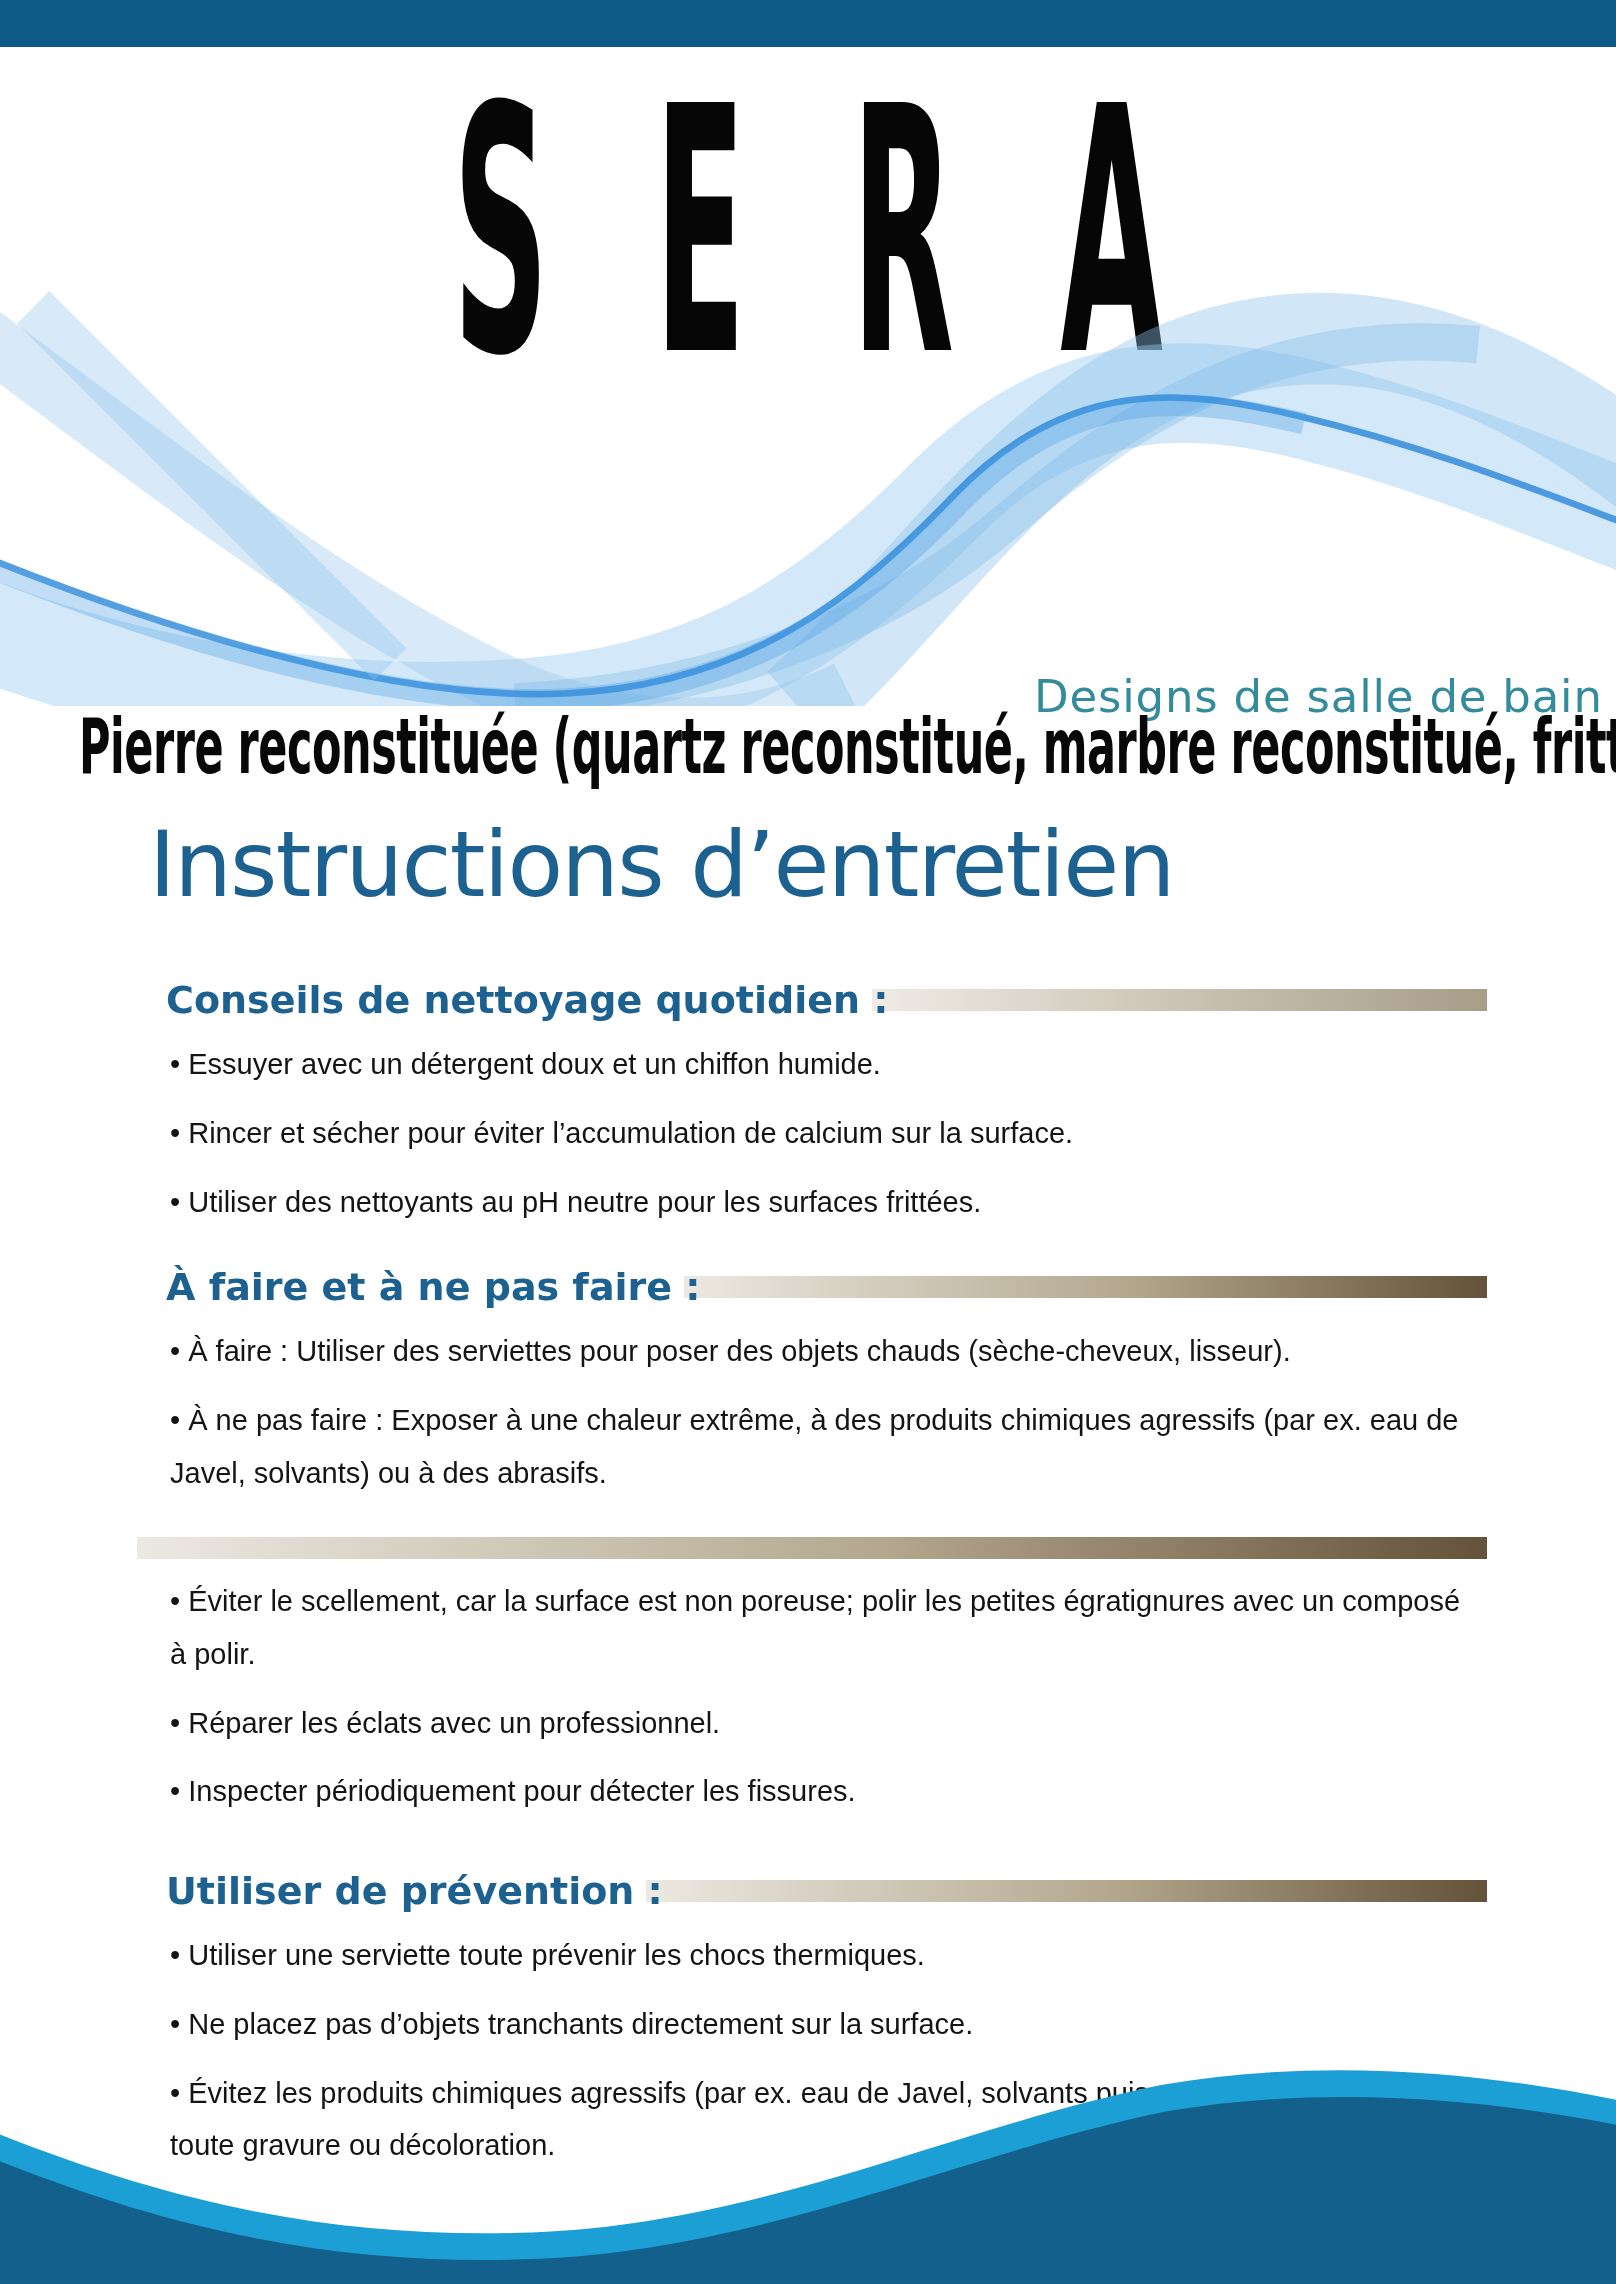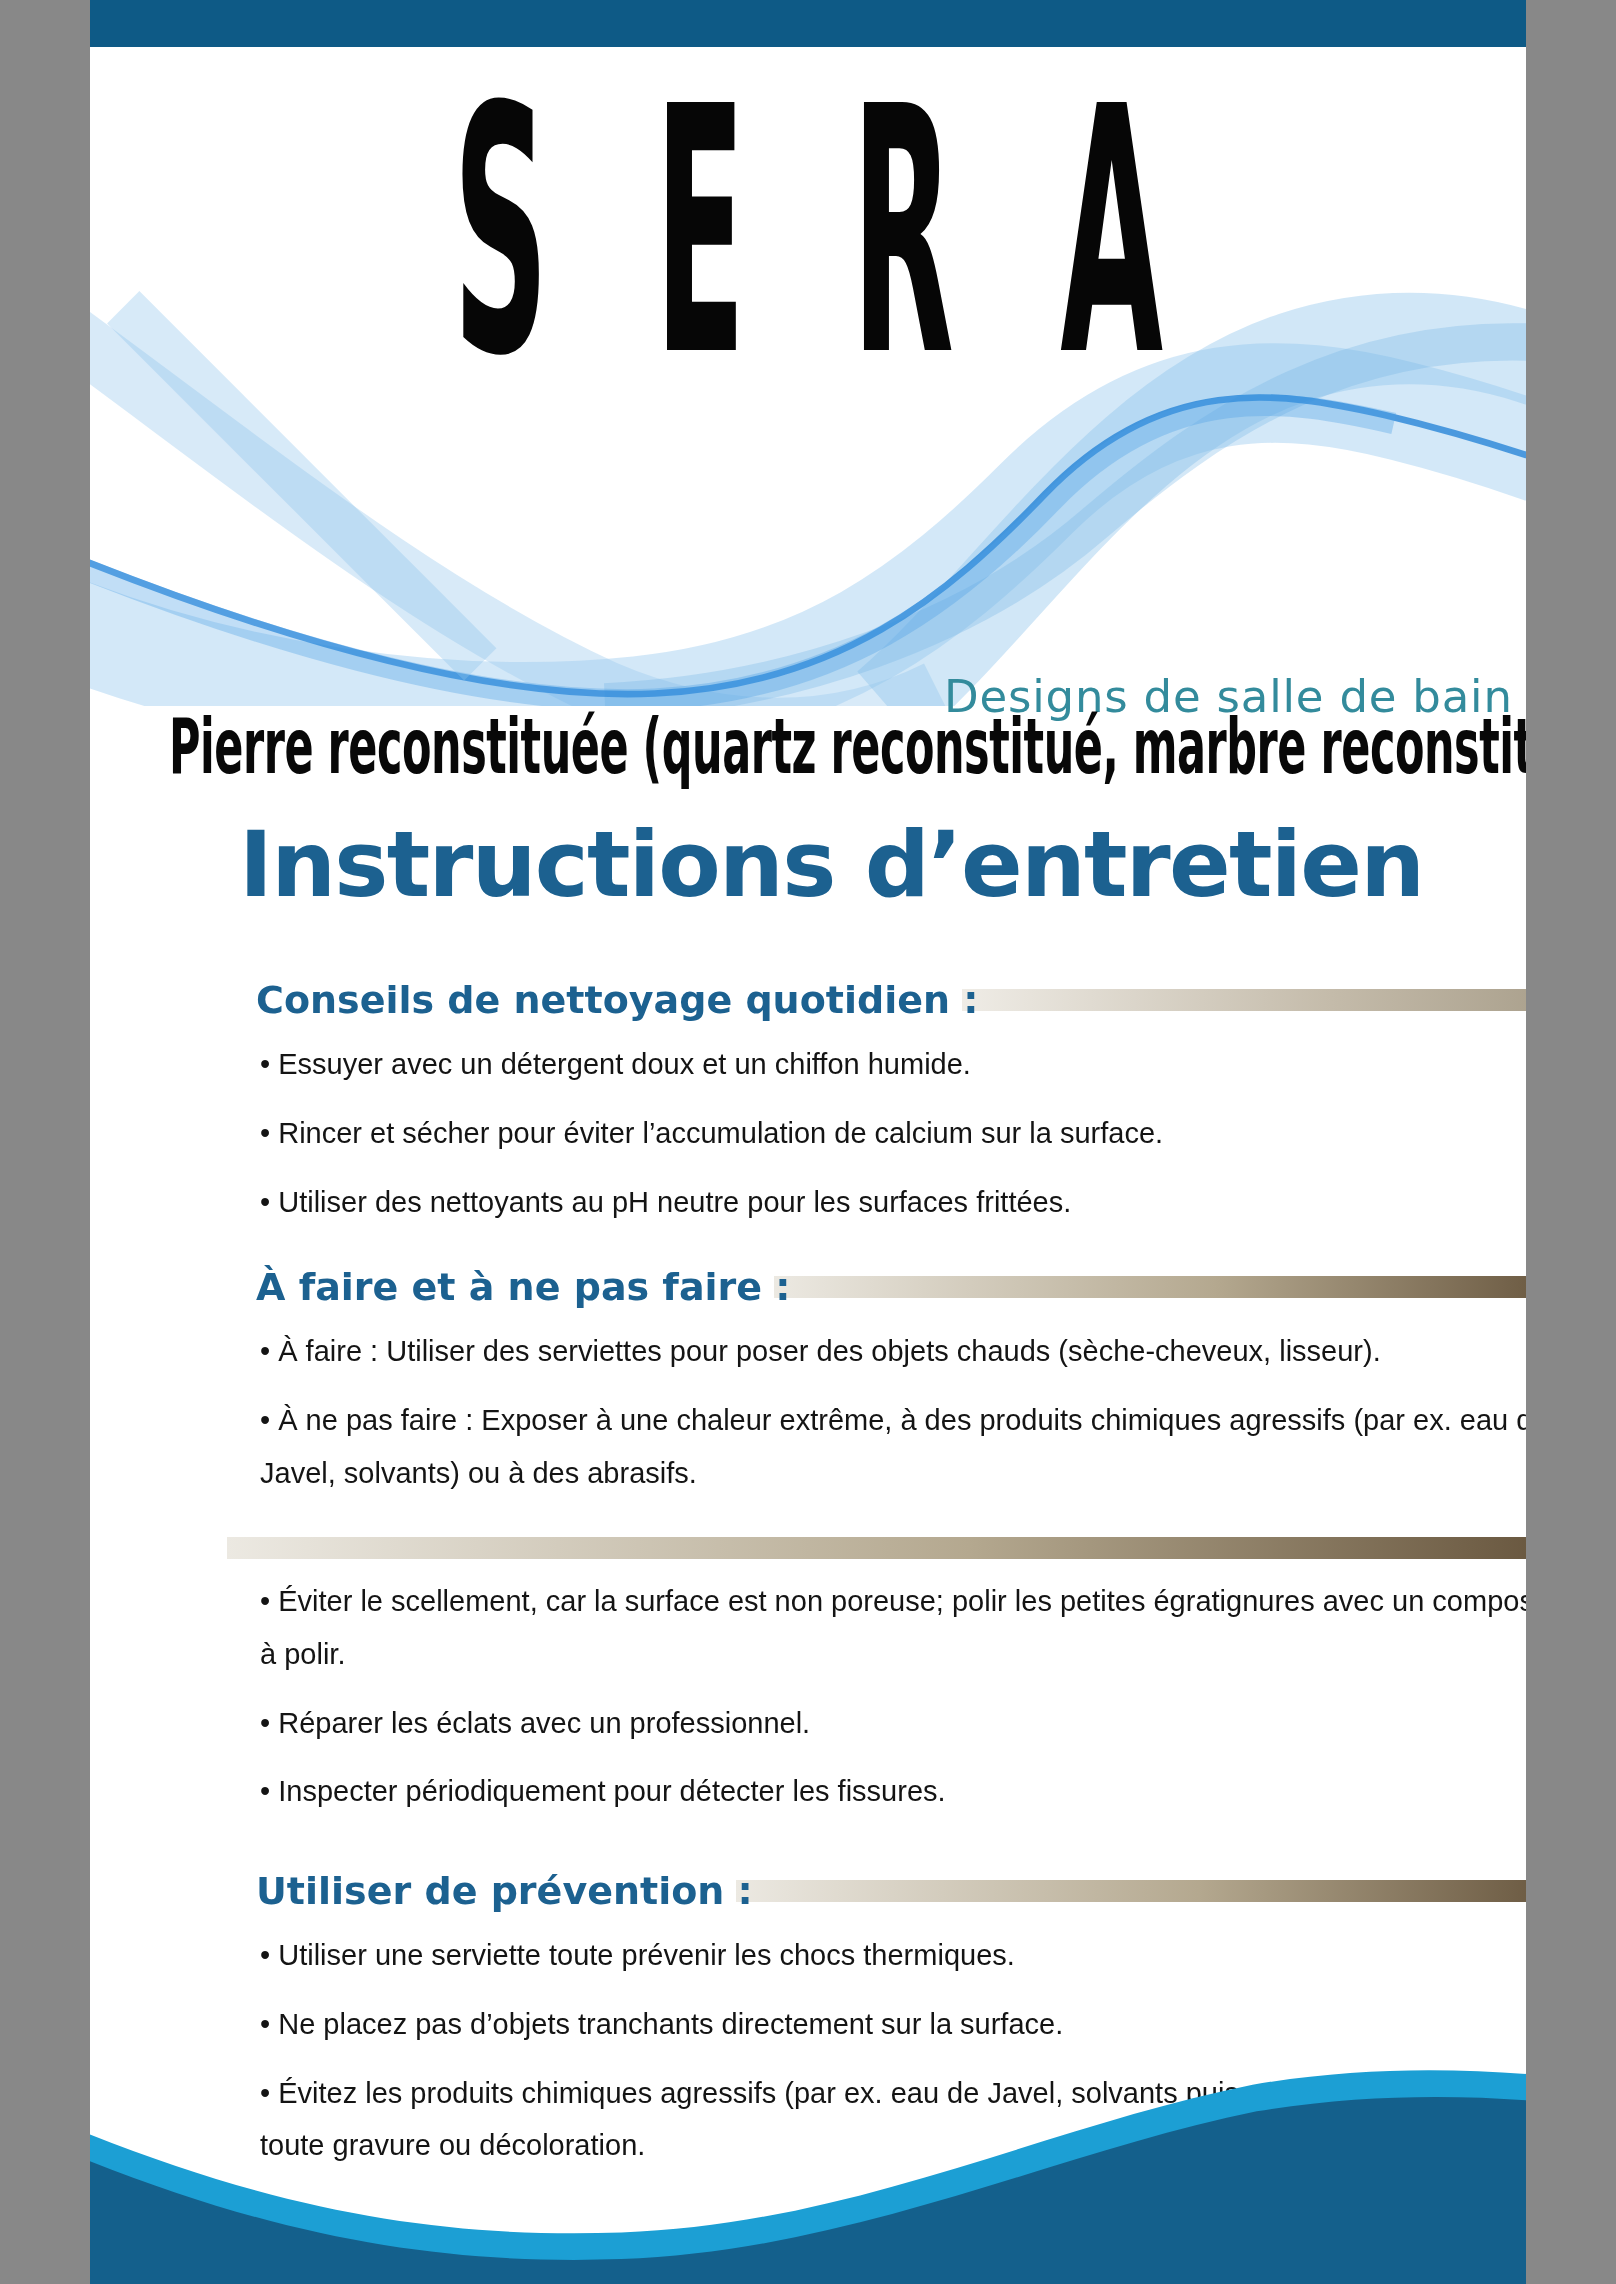--- a/index.html
+++ b/index.html
@@ -11,21 +11,21 @@
     --footer-cyan:#1c9fd4;
     --bar-light-start:#efece6;
     --bar-light-end:#a79d89;
     --bar-dark-start:#ece9e2;
     --bar-dark-end:#64523a;
   }
   *{margin:0;padding:0;box-sizing:border-box;}
   html,body{background:#888;}
   .page{
     position:relative;
-    width:1436px;height:2284px;
+    width:1616px;height:2284px;
     margin:0 auto;
     background:#ffffff;
     overflow:hidden;
     font-family:"DejaVu Sans", sans-serif;
   }
   .topbar{
     position:absolute;top:0;left:0;width:100%;height:47px;
     background:var(--topbar-blue);
   }
   .logo{
@@ -53,21 +53,21 @@
   .subtitle{
     position:absolute;top:702px;left:79px;
     font-size:76px;font-weight:700;color:#080808;
     white-space:nowrap;
     transform:scaleX(0.565);
     transform-origin:left center;
     letter-spacing:-0.8px;
   }
   .main-title{
     position:absolute;top:812px;left:149px;
-    font-size:91px;font-weight:700;
+    font-size:91px;font-weight:400;
     color:var(--heading-blue);
     letter-spacing:-1.7px;
   }
   .content{
     position:absolute;top:978px;left:154px;width:1333px;
   }
   .sec{margin-top:37px;}
   .sec:first-child{margin-top:0;}
   .sec-head{
     display:flex;align-items:center;

